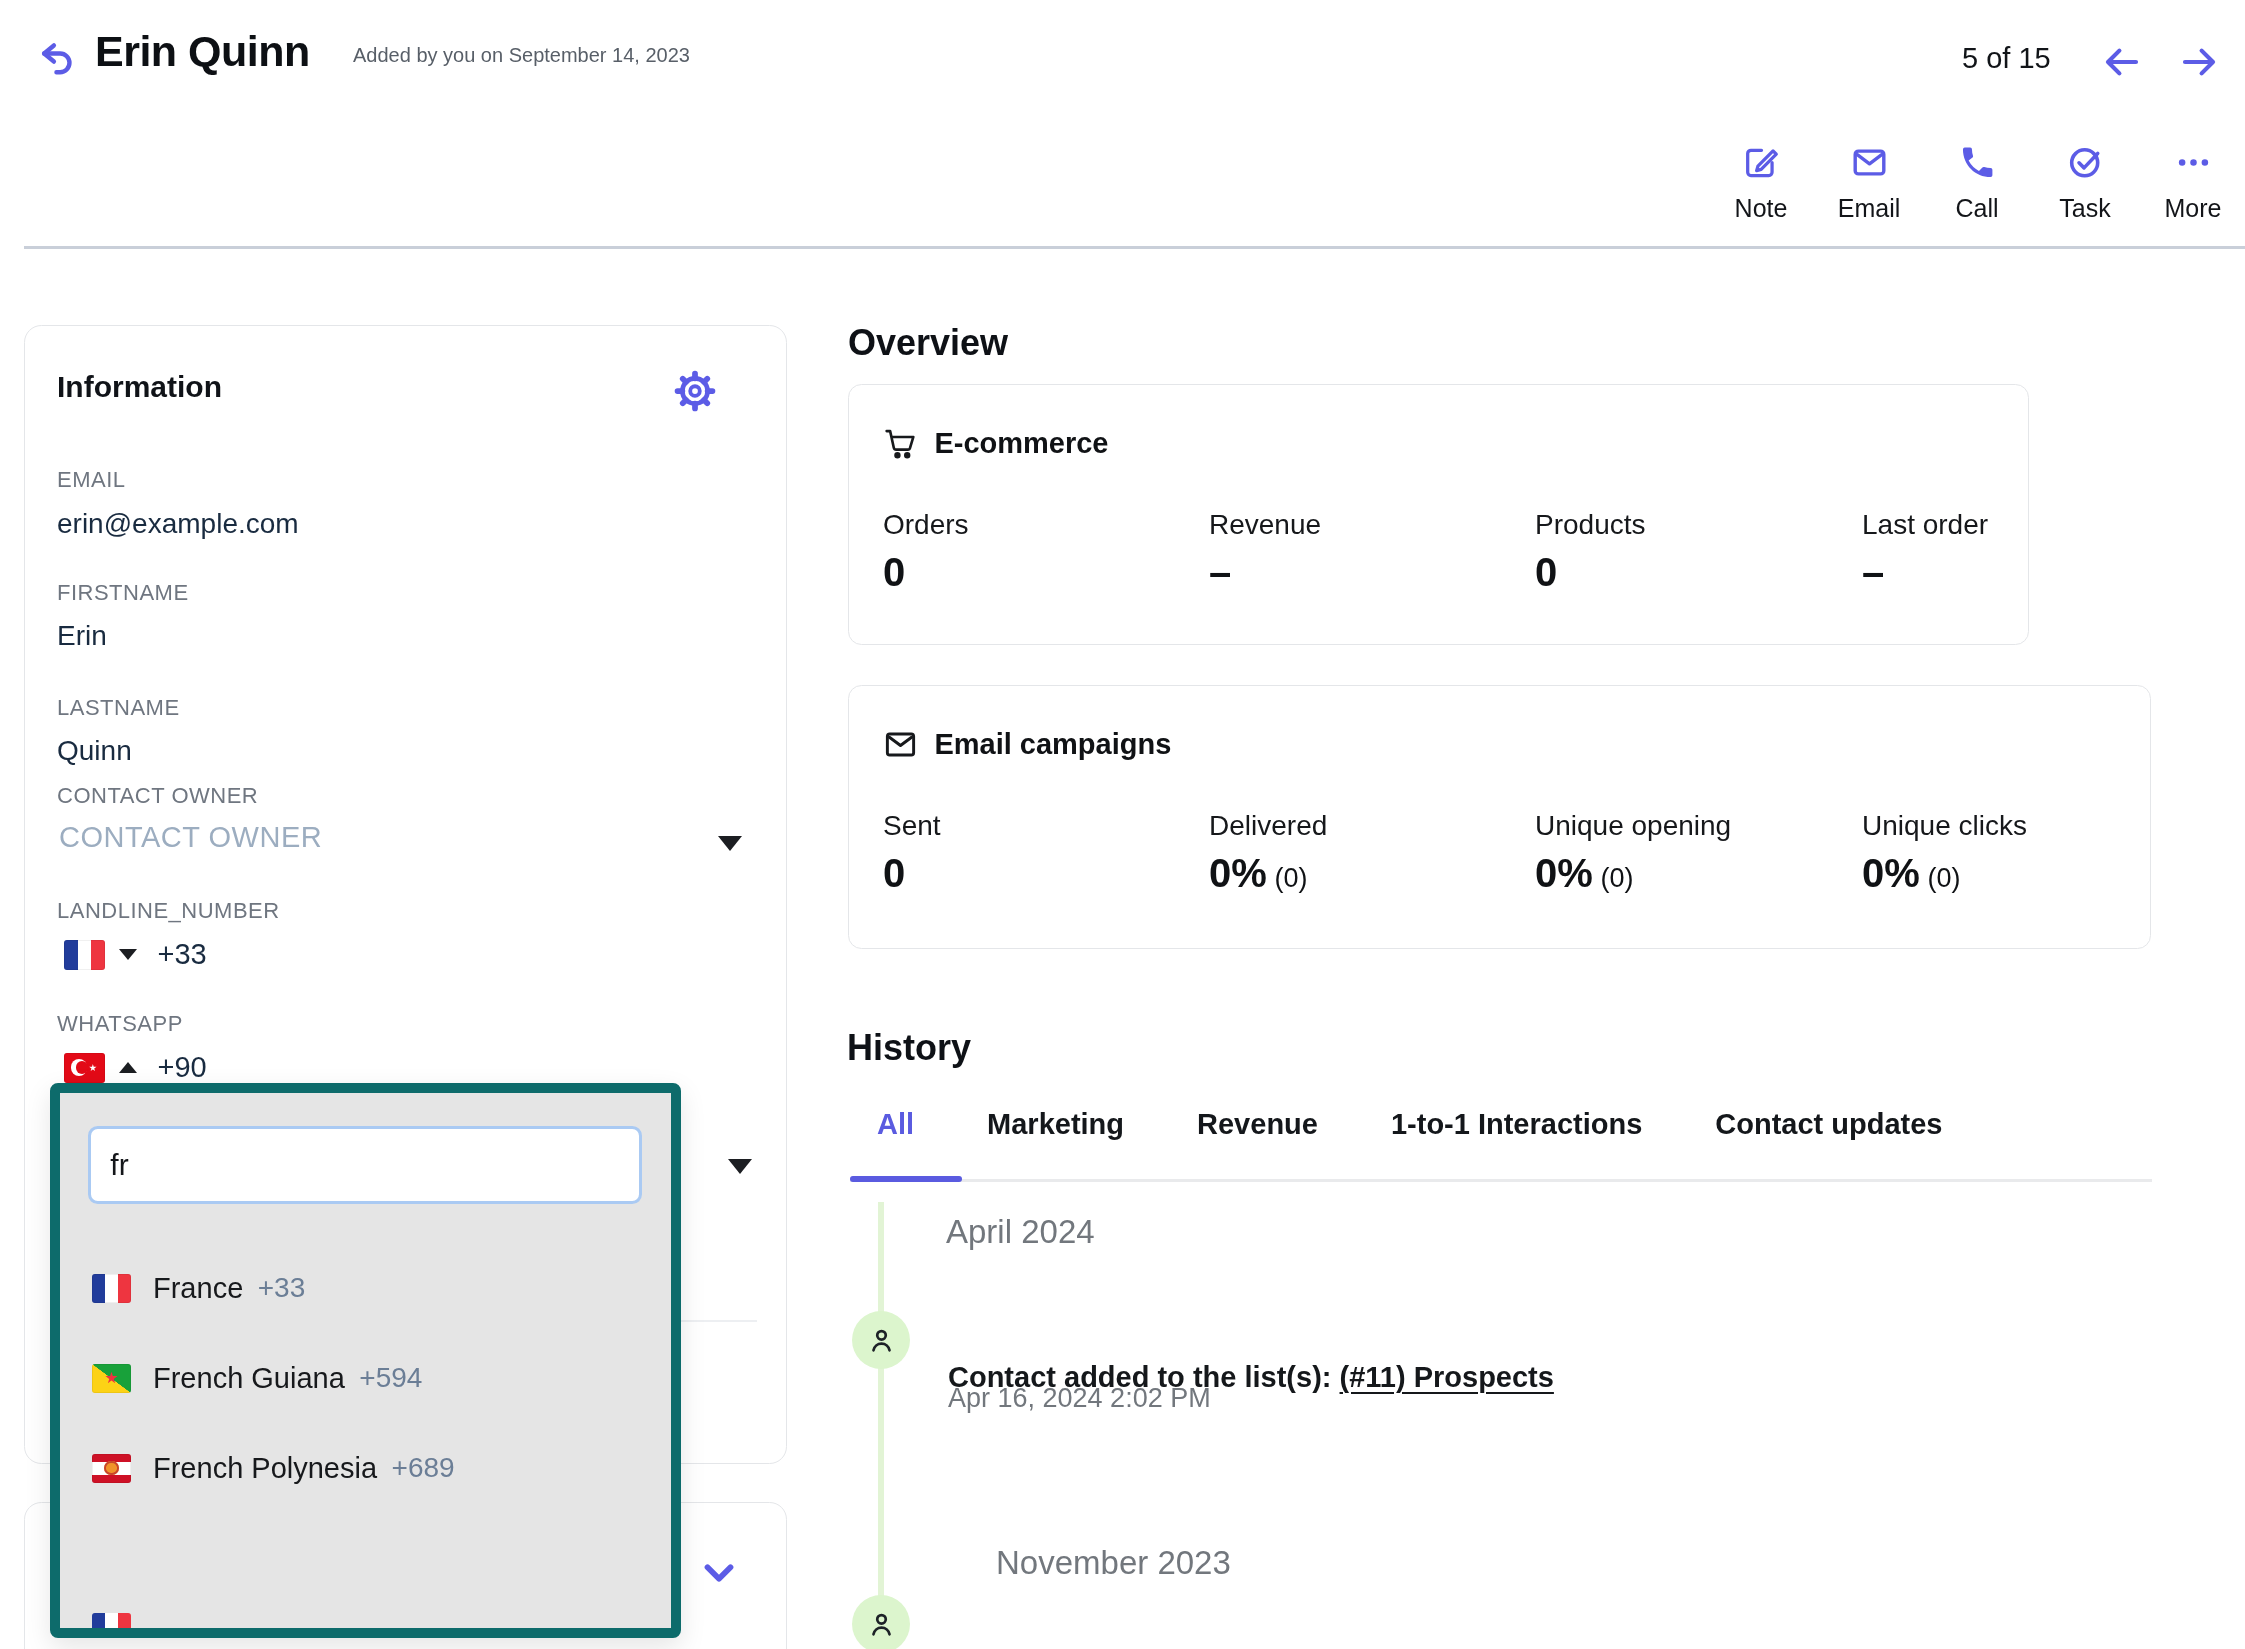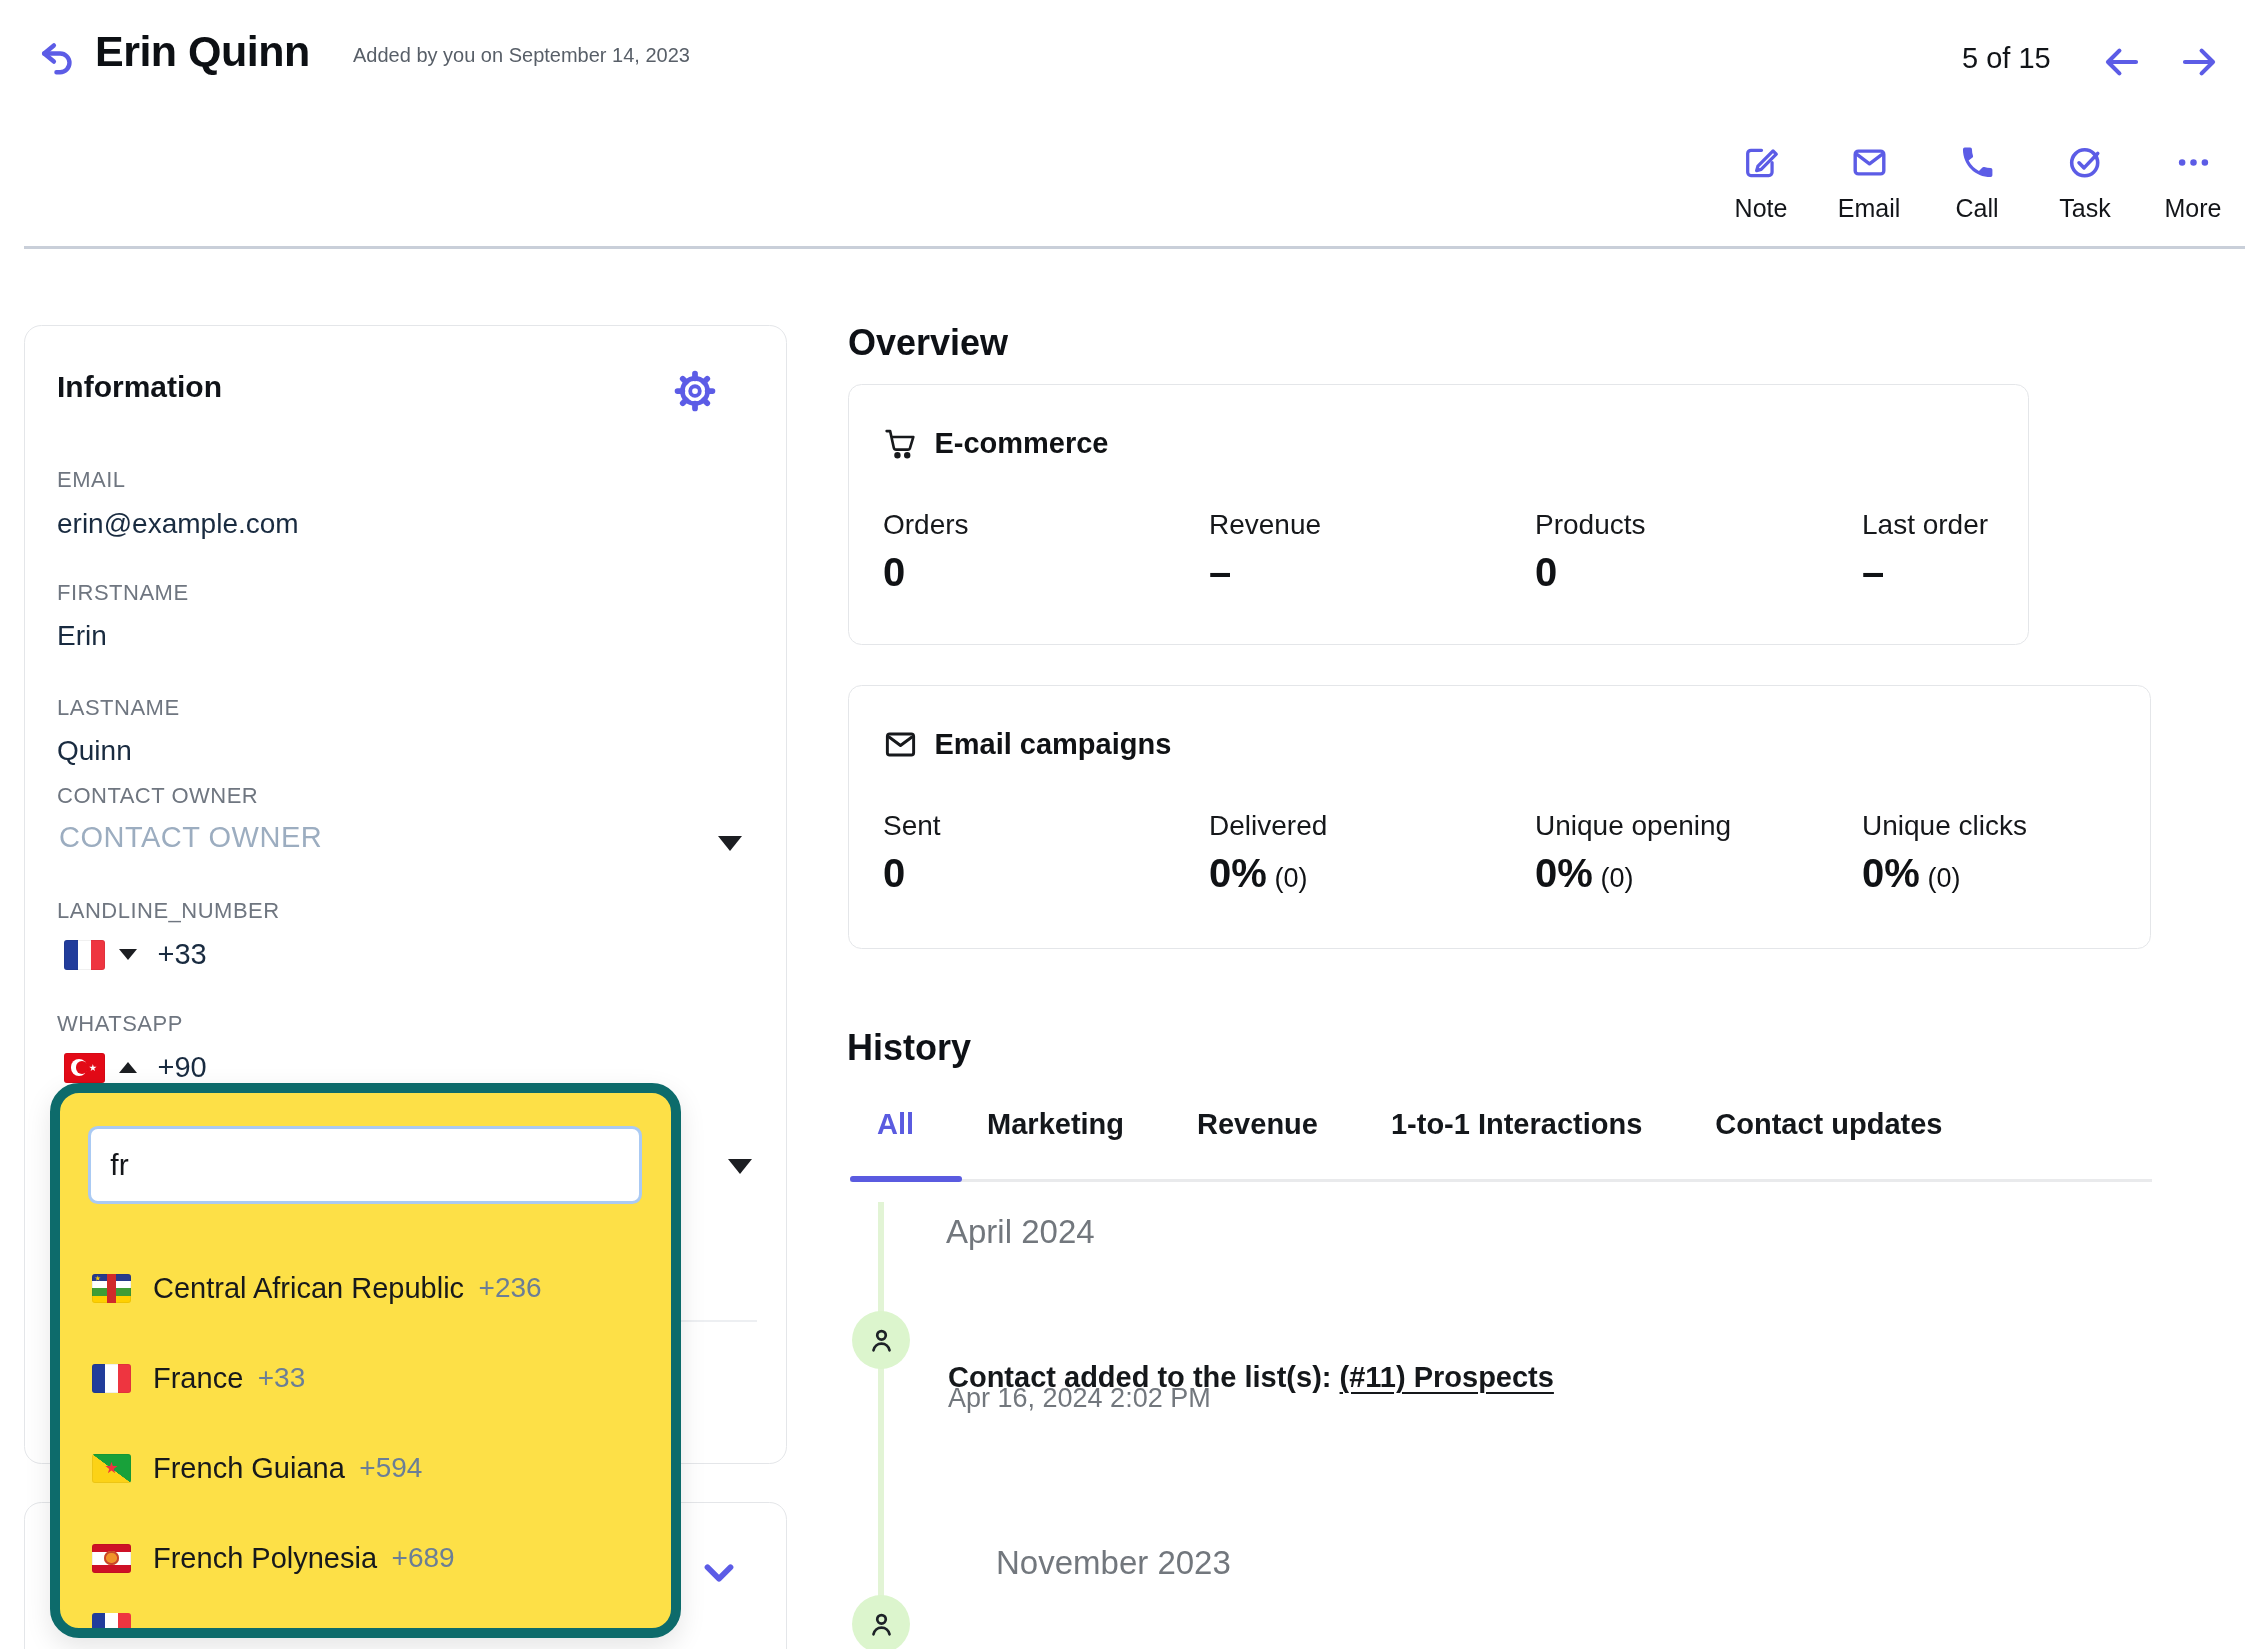--- a/index.html
+++ b/index.html
@@ -68,22 +68,22 @@
     clip-path:polygon(50% 0%,61% 35%,98% 35%,68% 57%,79% 91%,50% 70%,21% 91%,32% 57%,2% 35%,39% 35%); }
   .flag-pf { background:linear-gradient(to bottom,#ce1126 26%,#ffffff 26% 74%,#ce1126 74%); }
   .flag-pf::after { content:""; position:absolute; left:50%; top:50%; width:14.5px; height:14.5px; margin:-7.2px 0 0 -7.2px; border-radius:50%;
     background:#f0932b; box-shadow:0 0 0 1.9px #c8442a inset; }
 
   
   .card2 { left:24px; top:1502px; width:763px; height:290px; z-index:2; }
   .card2-chevron { left:671px; top:46px; width:46px; height:46px; color:#5c5ce6; background:none; border:none; cursor:pointer; }
 
   
-  .country-dropdown { left:50px; top:1083px; width:631px; height:555px; background:#fde047;
-    border:10.6px solid #0d6b6b; border-radius:29px; z-index:10; overflow:hidden;
+  .country-dropdown { left:50px; top:1083px; width:631px; height:555px; background:#e5e5e5;
+    border:10.6px solid #0d6b6b; border-radius:8px; z-index:10; overflow:hidden;
     box-shadow:0 9.7px 27px rgba(0,0,0,.10); }
   .dd-search { position:absolute; left:28px; top:33px; width:554px; height:78px;
     border:3.9px solid #aacaf3; border-radius:9.7px; font-family:inherit;
     font-size:30px; color:#14161a; padding:0 19.3px; outline:none; caret-color:#14161a; }
   .dd-options { position:absolute; left:0; top:150px; width:100%; }
   .dd-option { height:90px; display:flex; align-items:center; padding-left:32px; cursor:pointer; }
   .dd-option .flag { width:39px; height:29px; }
   .dd-option .country-name { margin-left:22px; font-size:29px; color:#17191c; }
   .dd-option .dial-code { margin-left:14.5px; font-size:28px; color:#6b7e96; }
   .dd-partial-flag { position:absolute; left:32px; top:520px; width:39px; height:29px; border-radius:2.9px;
@@ -260,25 +260,20 @@
         <path d="m6 9.5 6 6 6-6"></path>
       </svg>
     </span>
   </button>
 </div>
 
 <div class="abs country-dropdown">
   <input class="dd-search" autofocus="" value="fr" style="">
   <div class="dd-options">
     <div class="dd-option">
-      <div class="flag flag-cf"></div>
-      <span class="country-name">Central African Republic</span>
-      <span class="dial-code">+236</span>
-    </div>
-    <div class="dd-option">
       <div class="flag flag-fr"></div>
       <span class="country-name">France</span>
       <span class="dial-code">+33</span>
     </div>
     <div class="dd-option">
       <div class="flag flag-gf"></div>
       <span class="country-name">French Guiana</span>
       <span class="dial-code">+594</span>
     </div>
     <div class="dd-option">

